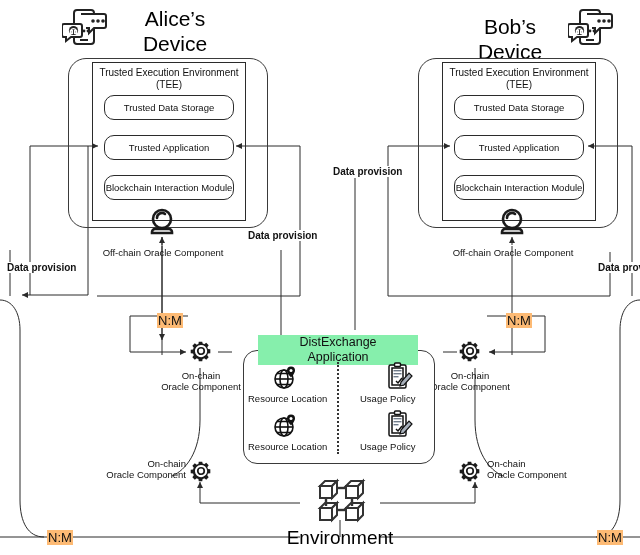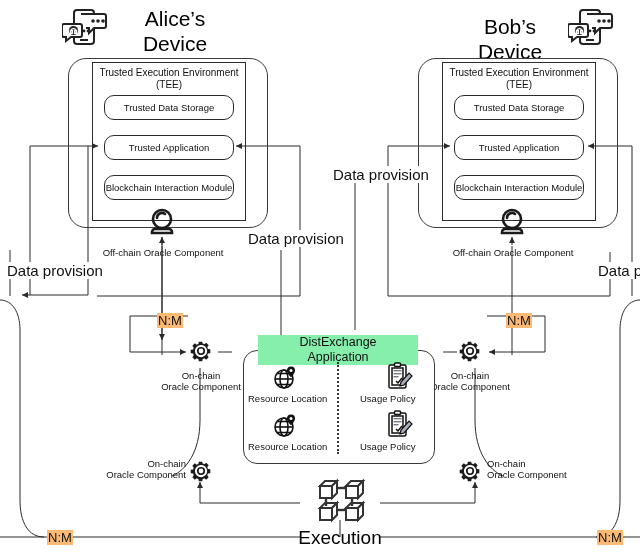--- a/index.html
+++ b/index.html
@@ -10,21 +10,21 @@
   }
   #stage{position:absolute;left:0;top:0;width:640px;height:555px;}
   svg.layer{position:absolute;left:0;top:0;width:640px;height:555px;}
   .txt{position:absolute;white-space:nowrap;}
   .device-title{
     font-size:21px;line-height:25px;text-align:center;color:#000;
   }
   .tee-title{font-size:10px;text-align:center;line-height:12px;color:#111;}
   .boxlabel{font-size:9.5px;text-align:center;color:#111;border-radius:10px;}
   .smalllabel{font-size:9.5px;text-align:center;color:#111;line-height:11px;}
-  .edgelabel{font-size:15px;color:#111;}
+  .edgelabel{font-size:10px;color:#111;font-weight:bold;}
   .nm{font-size:13px;color:#111;background:#fdba74;padding:0 1px;}
   .appTitle{font-size:12.5px;text-align:center;line-height:15px;color:#111;}
   .bcTitle{font-size:19px;text-align:center;color:#000;}
   .iconlabel{font-size:9.5px;text-align:left;color:#111;}
   .innerbox{
     position:absolute;border:1px solid #2b2b2b;background:#fff;
     display:flex;align-items:center;justify-content:center;
   }
   .teeouter{position:absolute;border:1px solid #2b2b2b;background:transparent;}
   .rounded{position:absolute;border:1px solid #3a3a3a;border-radius:18px;background:transparent;}
@@ -330,21 +330,21 @@
       <path d="M34,30 l5,-5 h12 l-5,5z"></path>
       <path d="M46,30 l5,-5 v12 l-5,5z"></path>
     </g>
     <g stroke="#333" stroke-width="2.4" fill="none">
       <line x1="25" y1="10" x2="34" y2="10"></line>
       <line x1="25" y1="32" x2="34" y2="32"></line>
       <line x1="14" y1="20" x2="14" y2="28"></line>
       <line x1="40" y1="20" x2="40" y2="28"></line>
     </g>
   </svg>
-  <div class="txt bcTitle" style="left:280px;top:527px;width:120px;"><span>Execution</span></div>
+  <div class="txt bcTitle" style="left:280px;top:527px;width:120px;"><span>Environment</span></div>
 
   <div class="txt edgelabel" style="left:5px;top:262px;background:#fff;padding:0 2px;"><span>Data provision</span></div>
   <div class="txt edgelabel" style="left:246px;top:230px;background:#fff;padding:0 2px;"><span>Data provision</span></div>
   <div class="txt edgelabel" style="left:331px;top:166px;background:#fff;padding:0 2px;"><span>Data provision</span></div>
   <div class="txt edgelabel" style="left:596px;top:262px;background:#fff;padding:0 2px;"><span>Data provi</span></div>
 
   <div class="txt nm" style="left:157px;top:313px;"><span>N:M</span></div>
   <div class="txt nm" style="left:506px;top:313px;"><span>N:M</span></div>
   <div class="txt nm" style="left:47px;top:530px;"><span>N:M</span></div>
   <div class="txt nm" style="left:597px;top:530px;"><span>N:M</span></div>

